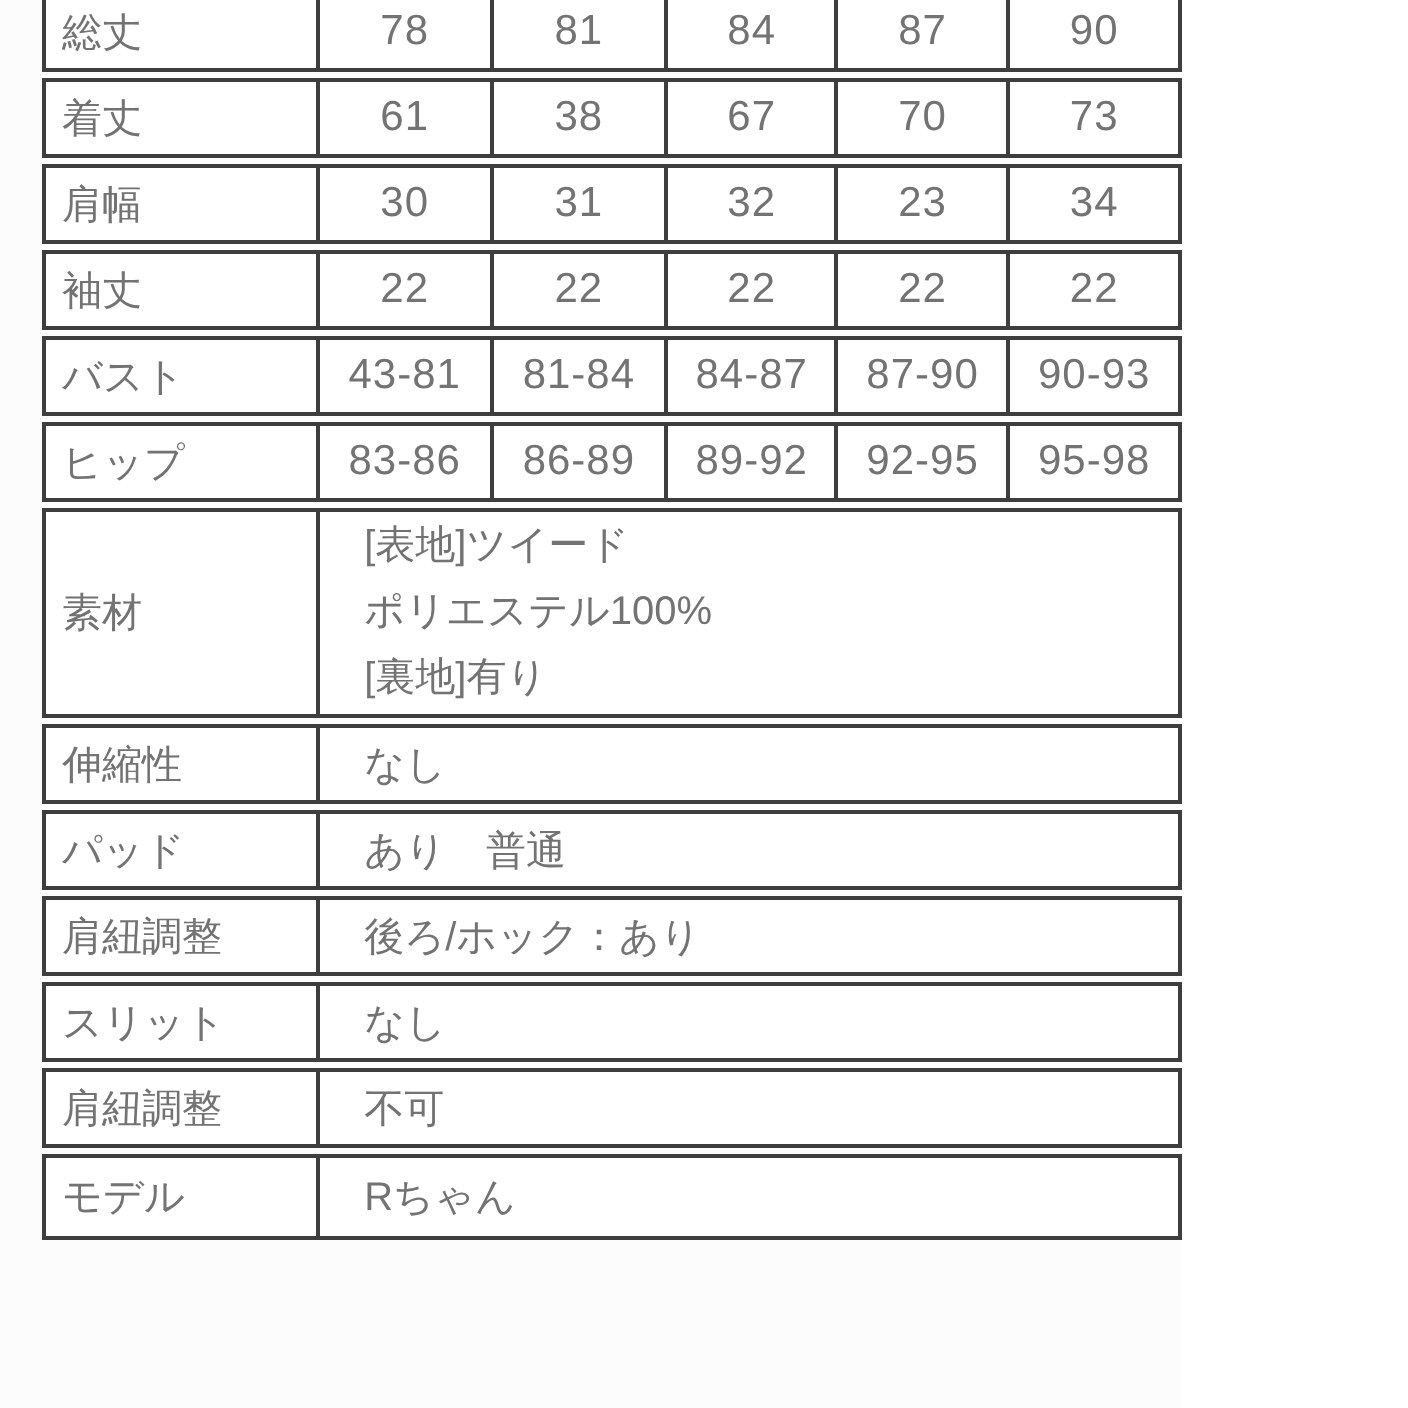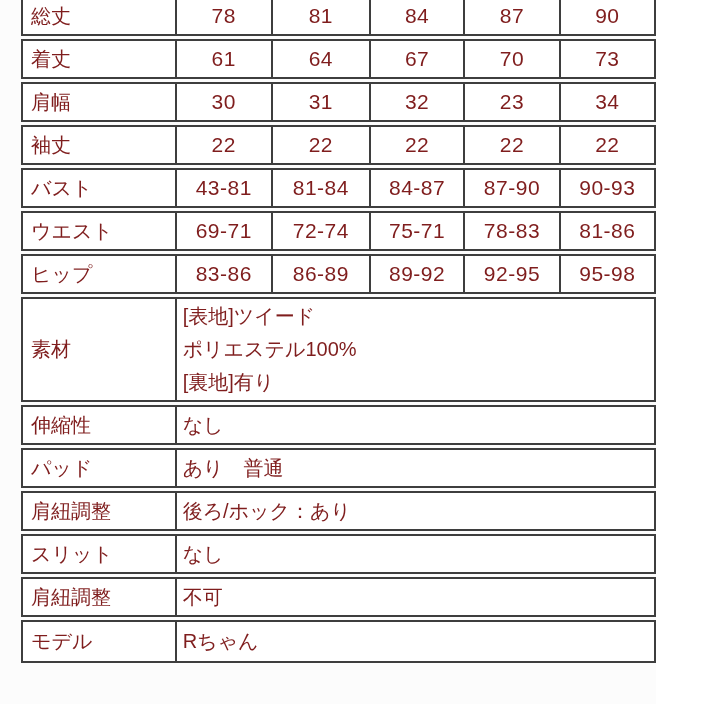--- a/index.html
+++ b/index.html
@@ -1,23 +1,23 @@
 <!DOCTYPE html>
 <html><head>
 <meta charset="utf-8">
 <style>
   html, body { margin: 0; padding: 0; }
   .page {
     position: relative;
-    width: 656px;
+    width: 591px;
     height: 704px;
     background: #fcfcfc;
     overflow: hidden;
     font-family: "Liberation Sans", "DejaVu Sans", sans-serif;
-    color: #7f1d1d;
+    color: #737373;
   }
   table.size-table {
     position: absolute;
     left: 21px;
     top: -7px;
     border-collapse: separate;
     border-spacing: 0 3px;
     table-layout: fixed;
   }
   table.size-table td {
@@ -45,21 +45,21 @@
     font-size: 20px;
   }
   td.num {
     text-align: center;
     font-size: 21px;
     letter-spacing: 0.5px;
   }
   td.spec-value {
     width: 498px;
     text-align: left;
-    padding-left: 6px;
+    padding-left: 22px;
     font-size: 20px;
   }
   td.spec-value .line { line-height: 33px; }
   .page-edge-line {
     position: absolute;
     left: 699px;
     top: 0;
     width: 2px;
     height: 704px;
     background: #4f4f4f;
@@ -75,21 +75,21 @@
         <td class="c0 label">総丈</td>
         <td class="c1 num">78</td>
         <td class="c2 num">81</td>
         <td class="c3 num">84</td>
         <td class="c4 num">87</td>
         <td class="c5 num">90</td>
       </tr>
       <tr class="row-std">
         <td class="c0 label">着丈</td>
         <td class="c1 num">61</td>
-        <td class="c2 num">64</td>
+        <td class="c2 num">38</td>
         <td class="c3 num">67</td>
         <td class="c4 num">70</td>
         <td class="c5 num">73</td>
       </tr>
       <tr class="row-std">
         <td class="c0 label">肩幅</td>
         <td class="c1 num">30</td>
         <td class="c2 num">31</td>
         <td class="c3 num">32</td>
         <td class="c4 num">23</td>
@@ -103,28 +103,20 @@
         <td class="c4 num">22</td>
         <td class="c5 num">22</td>
       </tr>
       <tr class="row-std">
         <td class="c0 label">バスト</td>
         <td class="c1 num">43-81</td>
         <td class="c2 num">81-84</td>
         <td class="c3 num">84-87</td>
         <td class="c4 num">87-90</td>
         <td class="c5 num">90-93</td>
-      </tr>
-      <tr class="row-std">
-        <td class="c0 label">ウエスト</td>
-        <td class="c1 num">69-71</td>
-        <td class="c2 num">72-74</td>
-        <td class="c3 num">75-71</td>
-        <td class="c4 num">78-83</td>
-        <td class="c5 num">81-86</td>
       </tr>
       <tr class="row-std">
         <td class="c0 label">ヒップ</td>
         <td class="c1 num">83-86</td>
         <td class="c2 num">86-89</td>
         <td class="c3 num">89-92</td>
         <td class="c4 num">92-95</td>
         <td class="c5 num">95-98</td>
       </tr>
 

